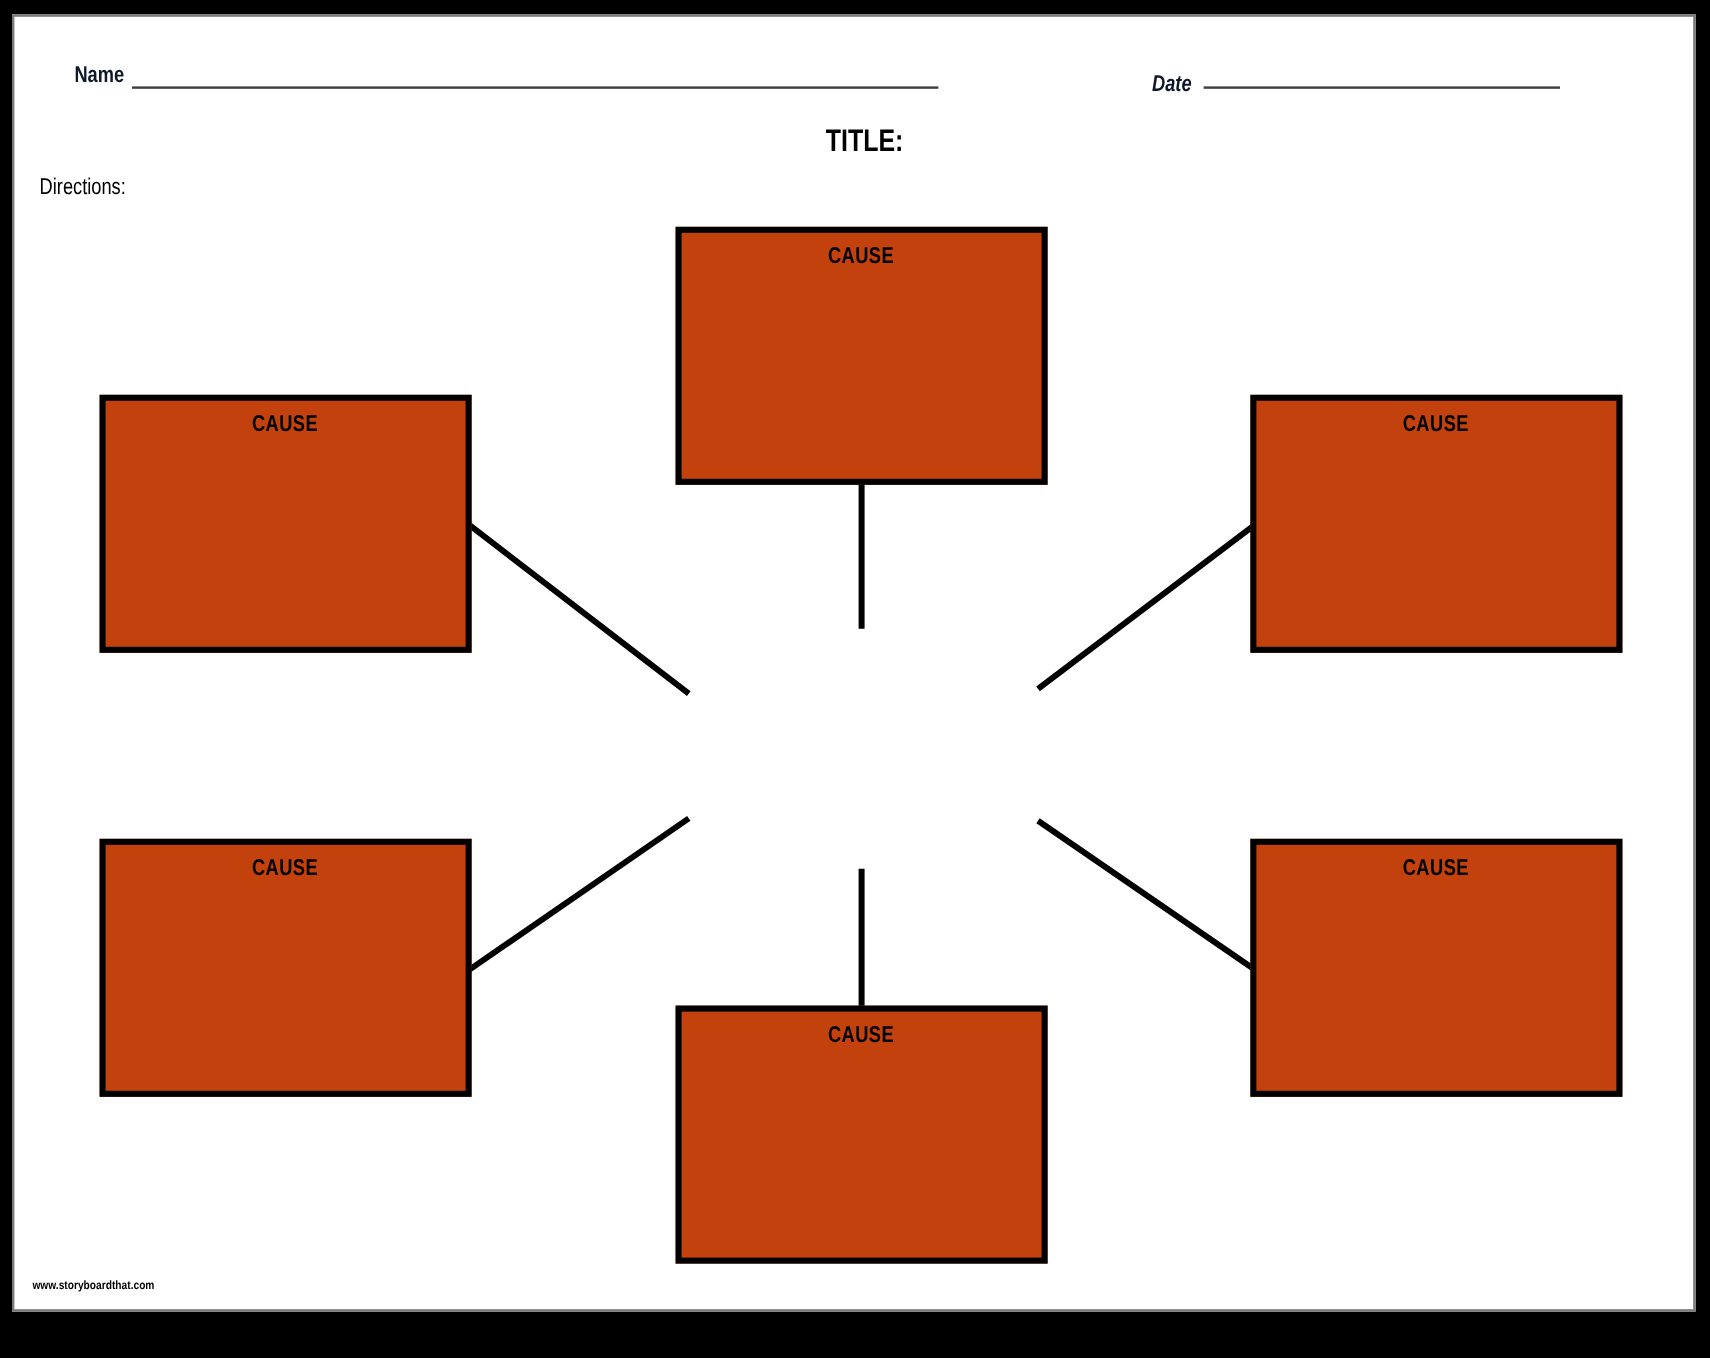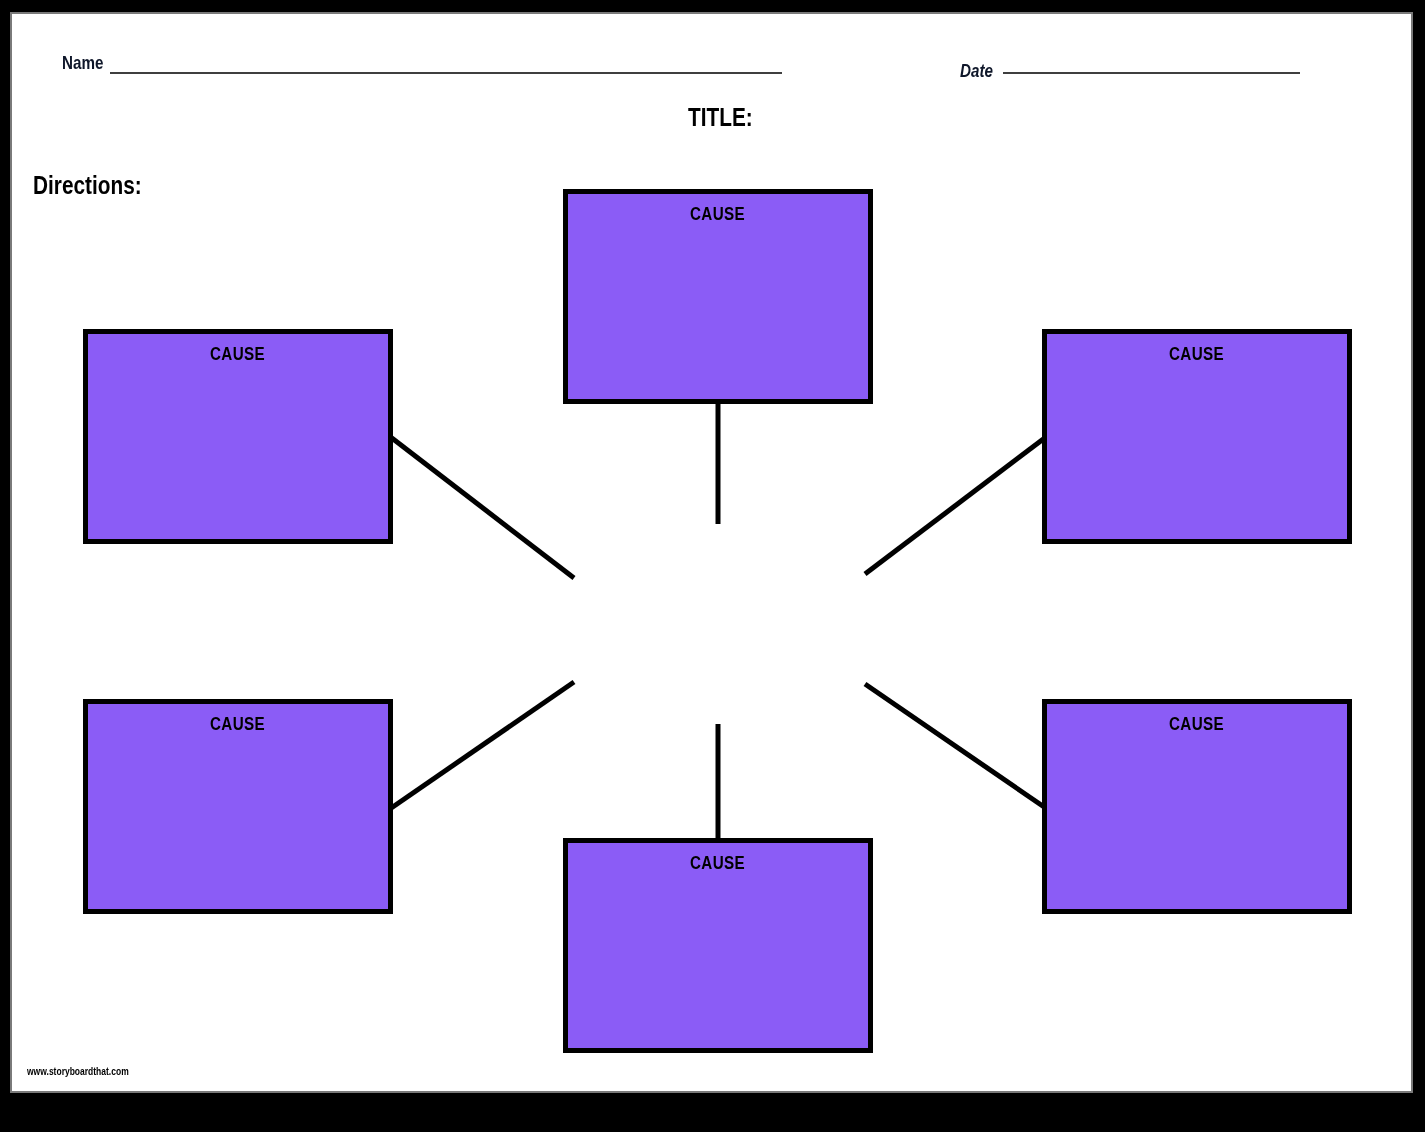--- a/index.html
+++ b/index.html
@@ -49,30 +49,29 @@
     font-weight:bold;
     font-size:26px;
     color:#000;
     z-index:3;
     margin-left:16px;
   }
   .title-row .condensed{transform-origin:center center;}
   .directions{
     position:absolute;
     left:21px;top:132px;
-    font-weight:bold;
-    font-size:26px;
+    font-weight:normal;
+    font-size:19px;
     color:#000;
     z-index:3;
-    margin-top:24px;
   }
   .node{
     position:absolute;
     width:310px;height:215px;
-    background:#8b5cf6;
+    background:#c2410c;
     border:5px solid #000;
     box-sizing:border-box;
     z-index:2;
     text-align:center;
   }
   .node-label{
     display:inline-block;
     margin-top:9px;
     font-weight:bold;
     font-size:19px;

